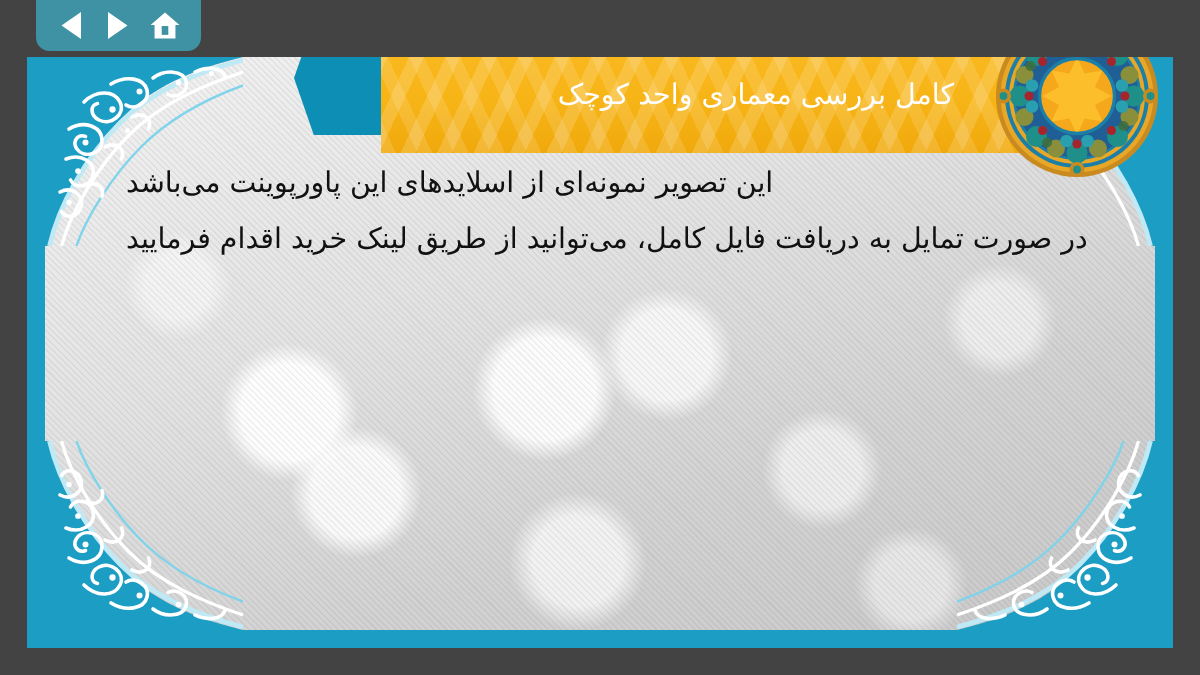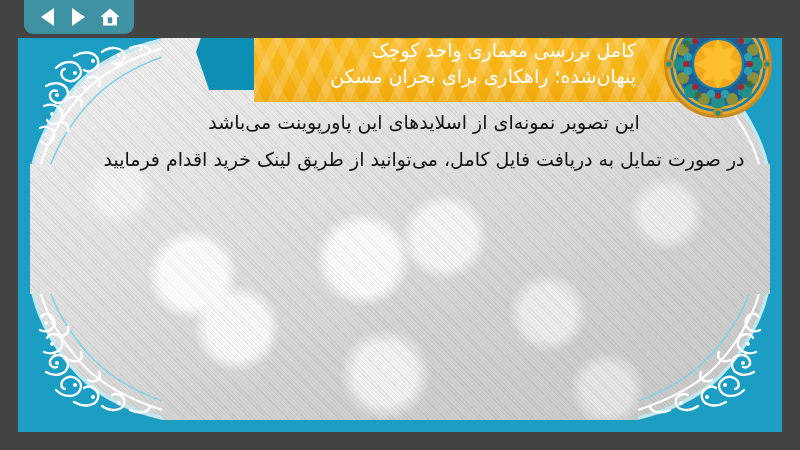--- a/index.html
+++ b/index.html
@@ -71,21 +71,21 @@
     color:#ffffff;font-size:19px;line-height:1.35;white-space:nowrap;
     direction:rtl;text-align:right;letter-spacing:.2px;
   }
 
   
   .medallion{position:absolute;left:466px;top:-6px;width:112px;height:112px;z-index:33;}
 
   
   .body-text{
     position:absolute;right:36px;top:104px;width:680px;
-    direction:rtl;text-align:center;z-index:20;
+    direction:rtl;text-align:left;z-index:20;
   }
   .btline{
     color:#111111;font-size:19px;line-height:37px;white-space:nowrap;
     font-family:"DejaVu Sans", sans-serif;
   }
 </style>
 </head>
 <body>
 
 <div id="stage">
@@ -185,21 +185,20 @@
 
   <div class="body-text">
     <div class="btline">این تصویر نمونه‌ای از اسلایدهای این پاورپوینت می‌باشد</div>
     <div class="btline">در صورت تمایل به دریافت فایل کامل، می‌توانید از طریق لینک خرید اقدام فرمایید</div>
   </div>
 
   <div class="banner-wrap">
     <div class="banner-tail"></div>
     <div class="banner-body">
       <div class="banner-line">کامل بررسی معماری واحد کوچک</div>
-      <div class="banner-line">پنهان‌شده؛ راهکاری برای بحران مسکن</div>
     </div>
 
     <svg class="medallion" viewBox="0 0 112 112">
       <circle cx="56" cy="56" r="54" fill="#c98b20"></circle>
       <circle cx="56" cy="56" r="51" fill="#e8a726"></circle>
       <circle cx="56" cy="56" r="48" fill="#1b7fa8"></circle>
       <circle cx="56" cy="56" r="44" fill="none" stroke="#e8a726" stroke-width="2.6"></circle>
       <circle cx="56" cy="56" r="41" fill="#1f5f96"></circle>
       <g>
         <g fill="#1f8f8a">

